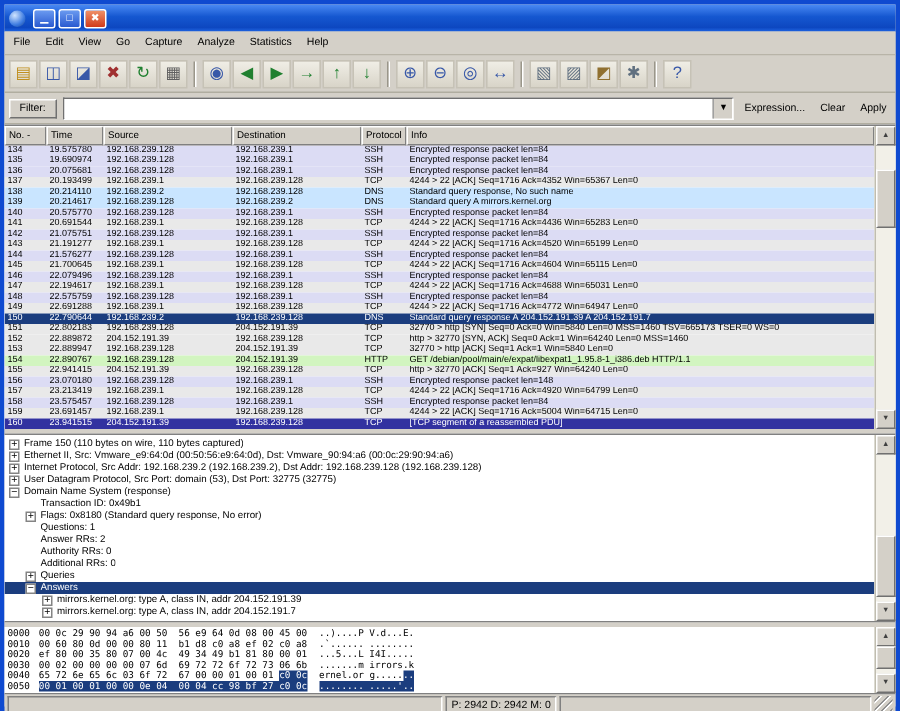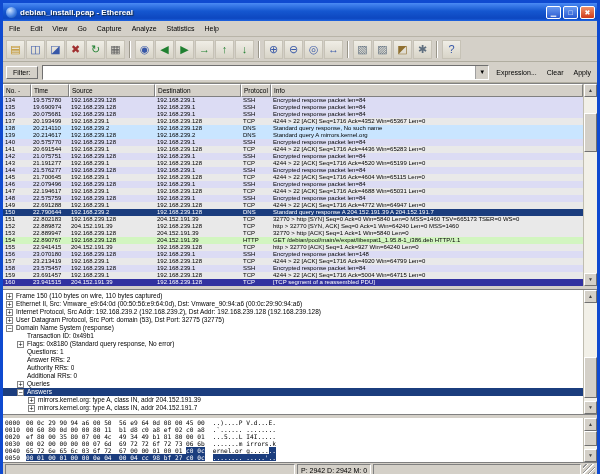--- a/index.html
+++ b/index.html
@@ -79,21 +79,20 @@
   .scell.right{flex:1;}
   .grip{width:12px;flex:0 0 12px;background:repeating-linear-gradient(135deg,#d4d0c8 0 2px,#909090 2px 3px,#fff 3px 4px);}
 </style>
 </head>
 <body>
 
 <div class="window">
 
   <div class="titlebar">
     <span class="title-icon"></span>
-    <span class="title-text">debian_install.pcap - Ethereal</span>
     <span class="tb-btn">▁</span>
     <span class="tb-btn">□</span>
     <span class="tb-btn close">✖</span>
   </div>
 
   <div class="menubar">
       <span class="menu-item">File</span>
       <span class="menu-item">Edit</span>
       <span class="menu-item">View</span>
       <span class="menu-item">Go</span>

